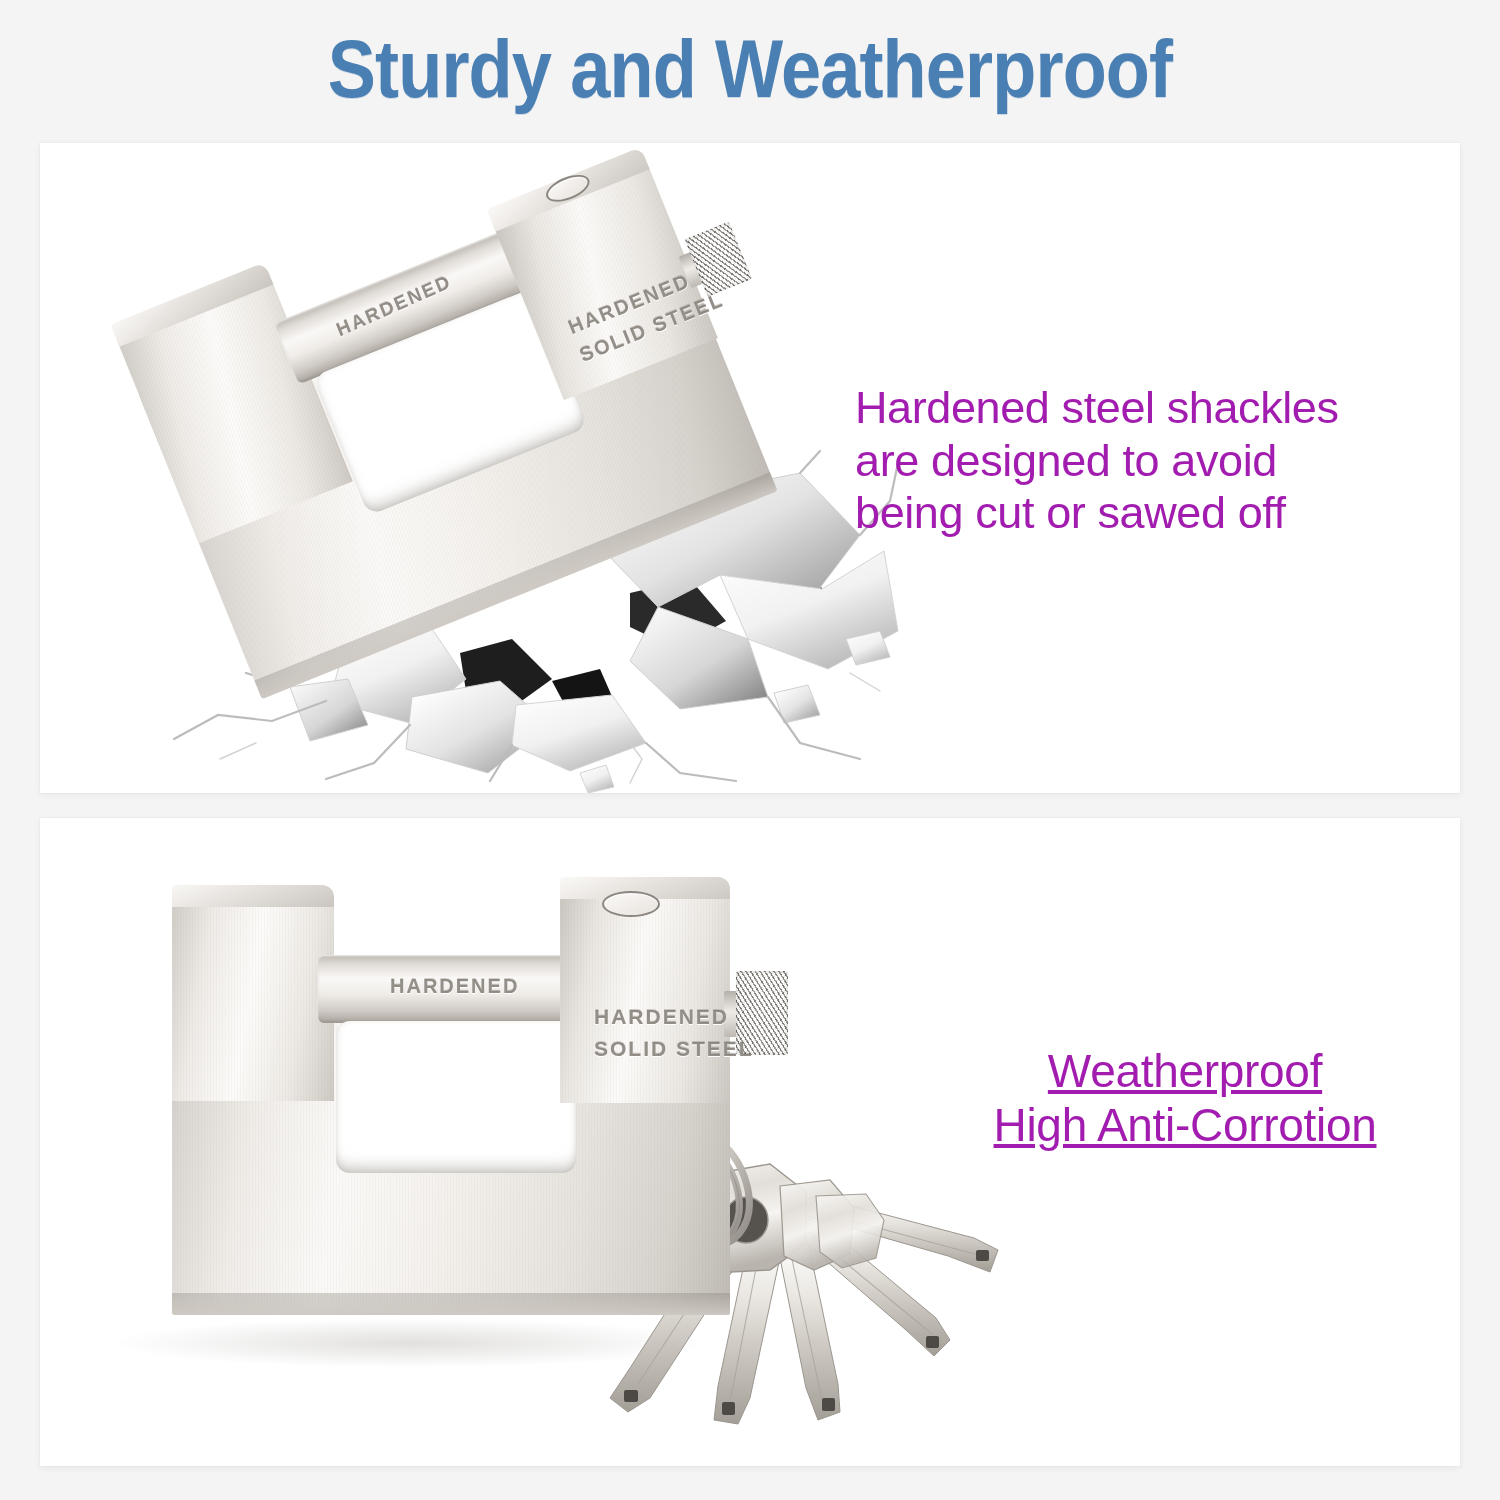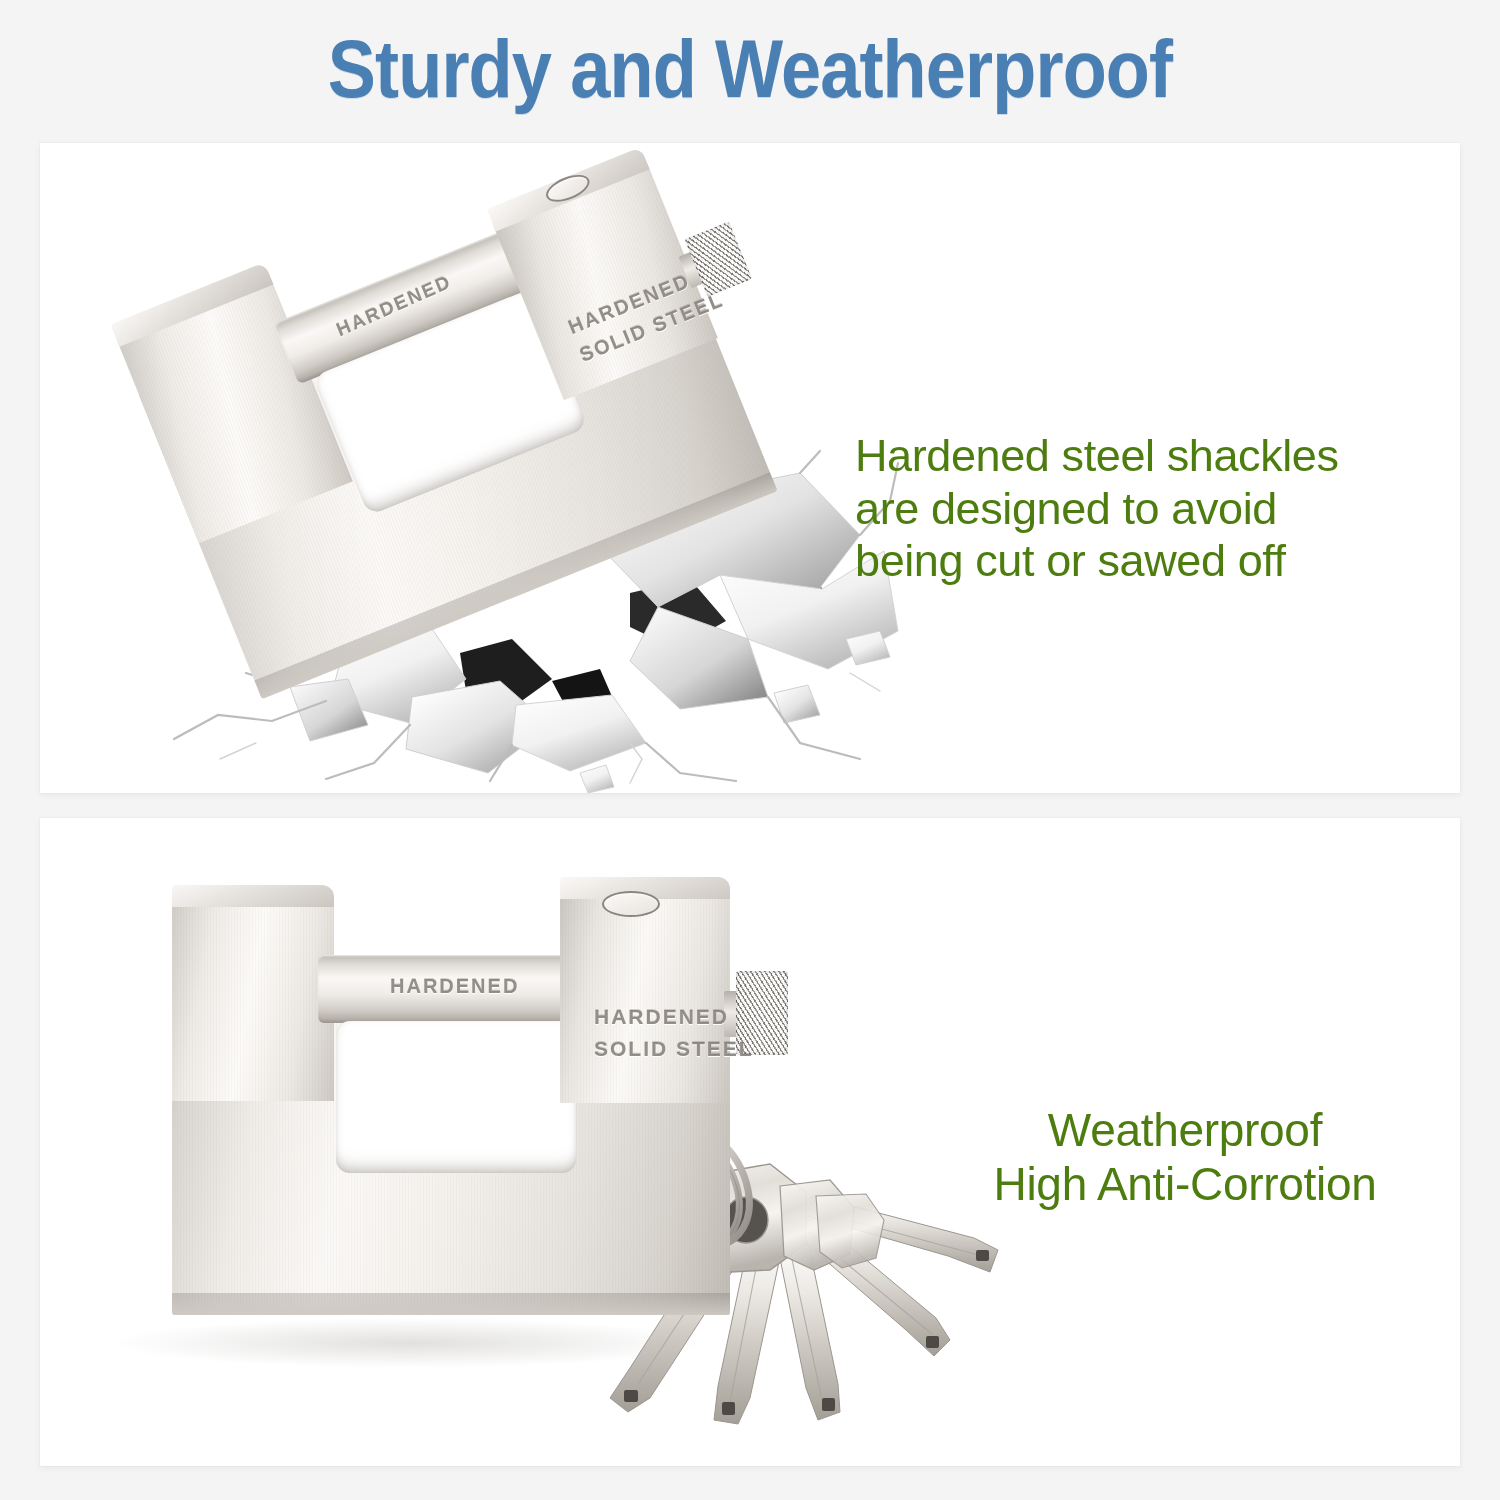--- a/index.html
+++ b/index.html
@@ -31,26 +31,25 @@
     background:#ffffff;
     box-shadow:0 2px 7px rgba(0,0,0,.055), 0 0 0 1px rgba(0,0,0,.015);
     overflow:hidden;
   }
   #panel-top    { top:143px;  height:650px; }
   #panel-bottom { top:818px;  height:648px; }
 
   
   .caption {
     position:absolute;
-    color:#4d7c0f;
+    color:#a21caf;
     font-family:"Liberation Sans", sans-serif;
     font-weight:400;
     line-height:1.17;
     white-space:pre-line;
-    margin-top:48px;
   }
   #caption-top {
     left:855px; top:382px; width:575px;
     font-size:45px; text-align:left;
     letter-spacing:-0.4px;
   }
   #caption-bottom {
     left:880px; top:1045px; width:530px;
     font-size:46px; text-align:center;
     letter-spacing:-0.3px;
@@ -367,17 +366,17 @@
 
       <div class="lock-keyhole" style="left:462px; top:28px; width:58px; height:26px;"></div>
 
       <div class="lock-screw-neck" style="left:584px; top:128px; width:16px; height:46px;"></div>
       <div class="lock-screw" style="left:596px; top:108px; width:52px; height:84px;"></div>
 
       <div class="engrave" style="left:454px; top:142px; font-size:21px;">HARDENED</div>
       <div class="engrave" style="left:454px; top:174px; font-size:21px;">SOLID STEEL</div>
     </div>
 
-    <div class="caption" id="caption-bottom" style="position:absolute; left:880px; top:238px;">Weatherproof
+    <div class="caption" id="caption-bottom" style="position:absolute; left:880px; top:227px;text-decoration:underline;">Weatherproof
 High Anti-Corrotion</div>
   </div>
 
 </div>
 
 </body></html>

